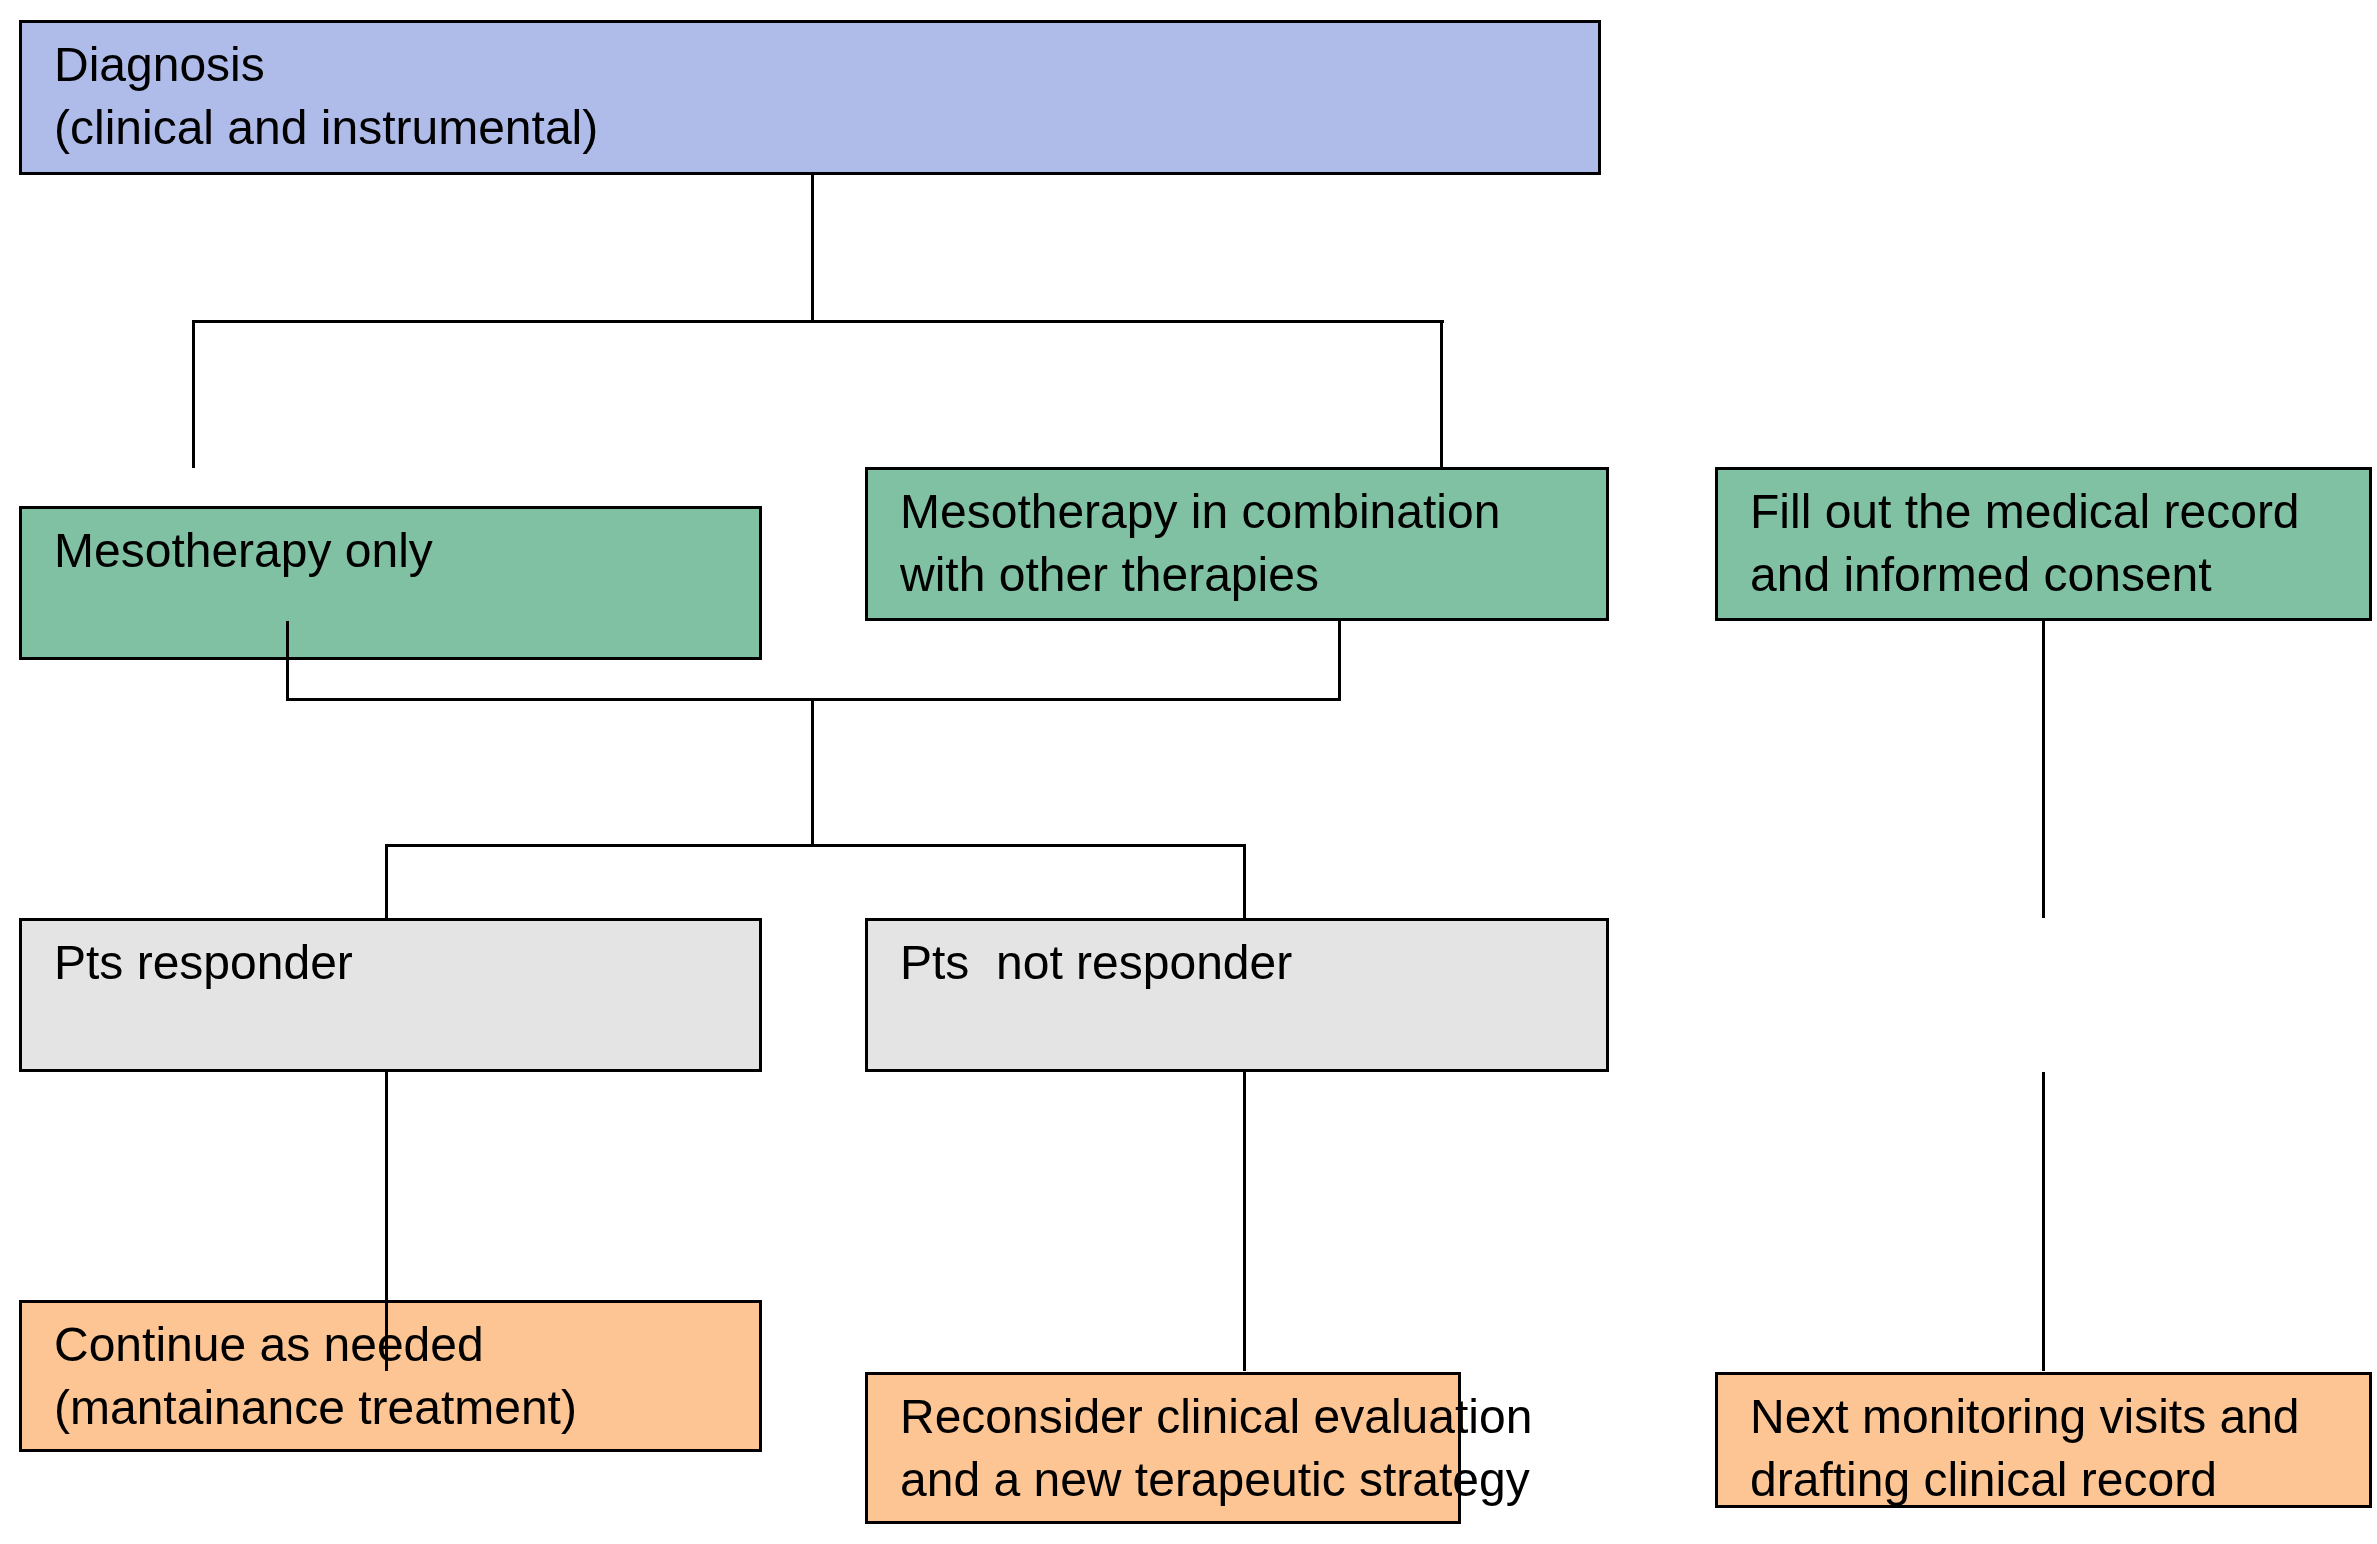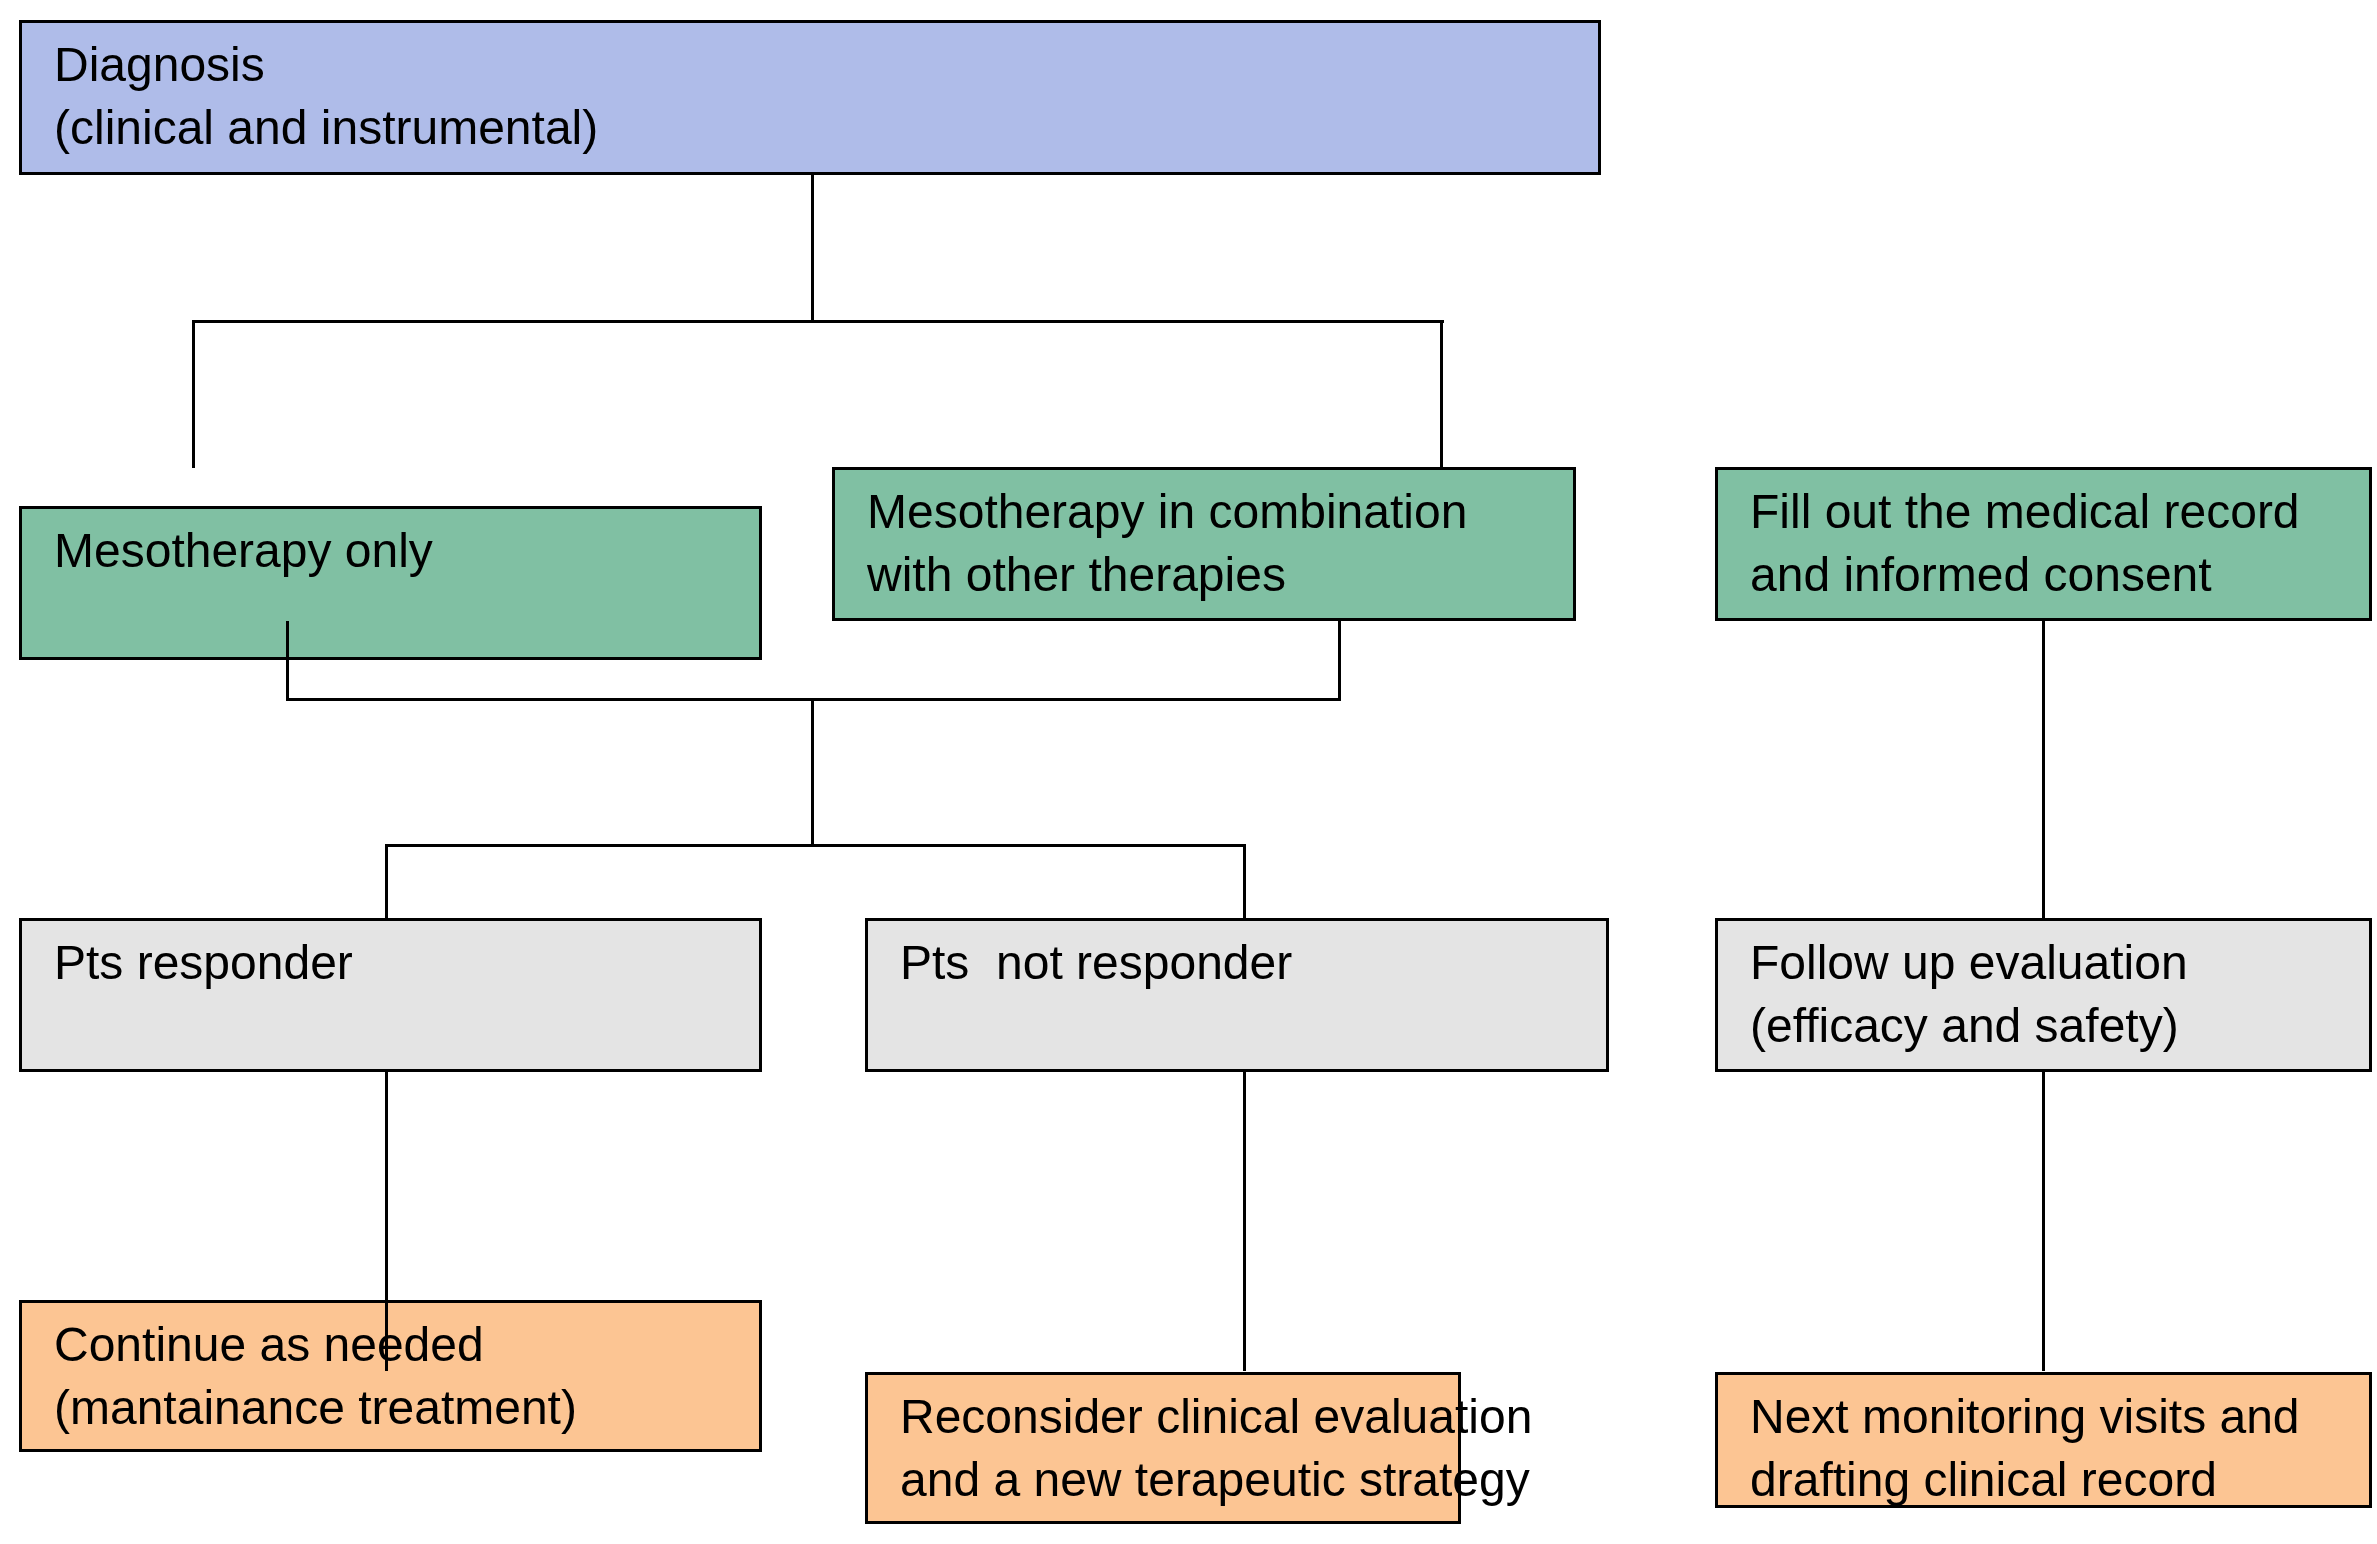--- a/index.html
+++ b/index.html
@@ -37,29 +37,27 @@
 </style>
 </head>
 <body>
 
 <div class="canvas">
 
   <div class="node header" style="left:19px; top:20px; width:1582px; height:155px;">Diagnosis
 (clinical and instrumental)</div>
 
   <div class="node therapy" style="left:19px; top:467px; width:743px; height:154px;margin-top:39px;">Mesotherapy only</div>
-  <div class="node therapy" style="left:832px; top:467px; width:744px; height:154px;">Mesotherapy in combination
+  <div class="node therapy" style="left:865px; top:467px; width:744px; height:154px;">Mesotherapy in combination
 with other therapies</div>
   <div class="node therapy" style="left:1715px; top:467px; width:657px; height:154px;">Fill out the medical record
 and informed consent</div>
 
   <div class="node status" style="left:19px; top:918px; width:743px; height:154px;">Pts responder</div>
   <div class="node status" style="left:865px; top:918px; width:744px; height:154px;">Pts  not responder</div>
-  <div class="node status" style="left:1715px; top:918px; width:657px; height:154px;">Follow up evaluation
-(efficacy and safety)</div>
 
   <div class="node action" style="left:19px; top:1300px; width:743px; height:152px;">Continue as needed
 (mantainance treatment)</div>
   <div class="node action" style="left:865px; top:1372px; width:596px; height:152px;">Reconsider clinical evaluation
 and a new terapeutic strategy</div>
   <div class="node action" style="left:1715px; top:1372px; width:657px; height:136px;">Next monitoring visits and
 drafting clinical record</div>
 
   <div class="line" style="left:811px; top:175px; width:3.1px; height:148px;"></div>
   <div class="line" style="left:193px; top:320px; width:1251px; height:3.1px;"></div>

